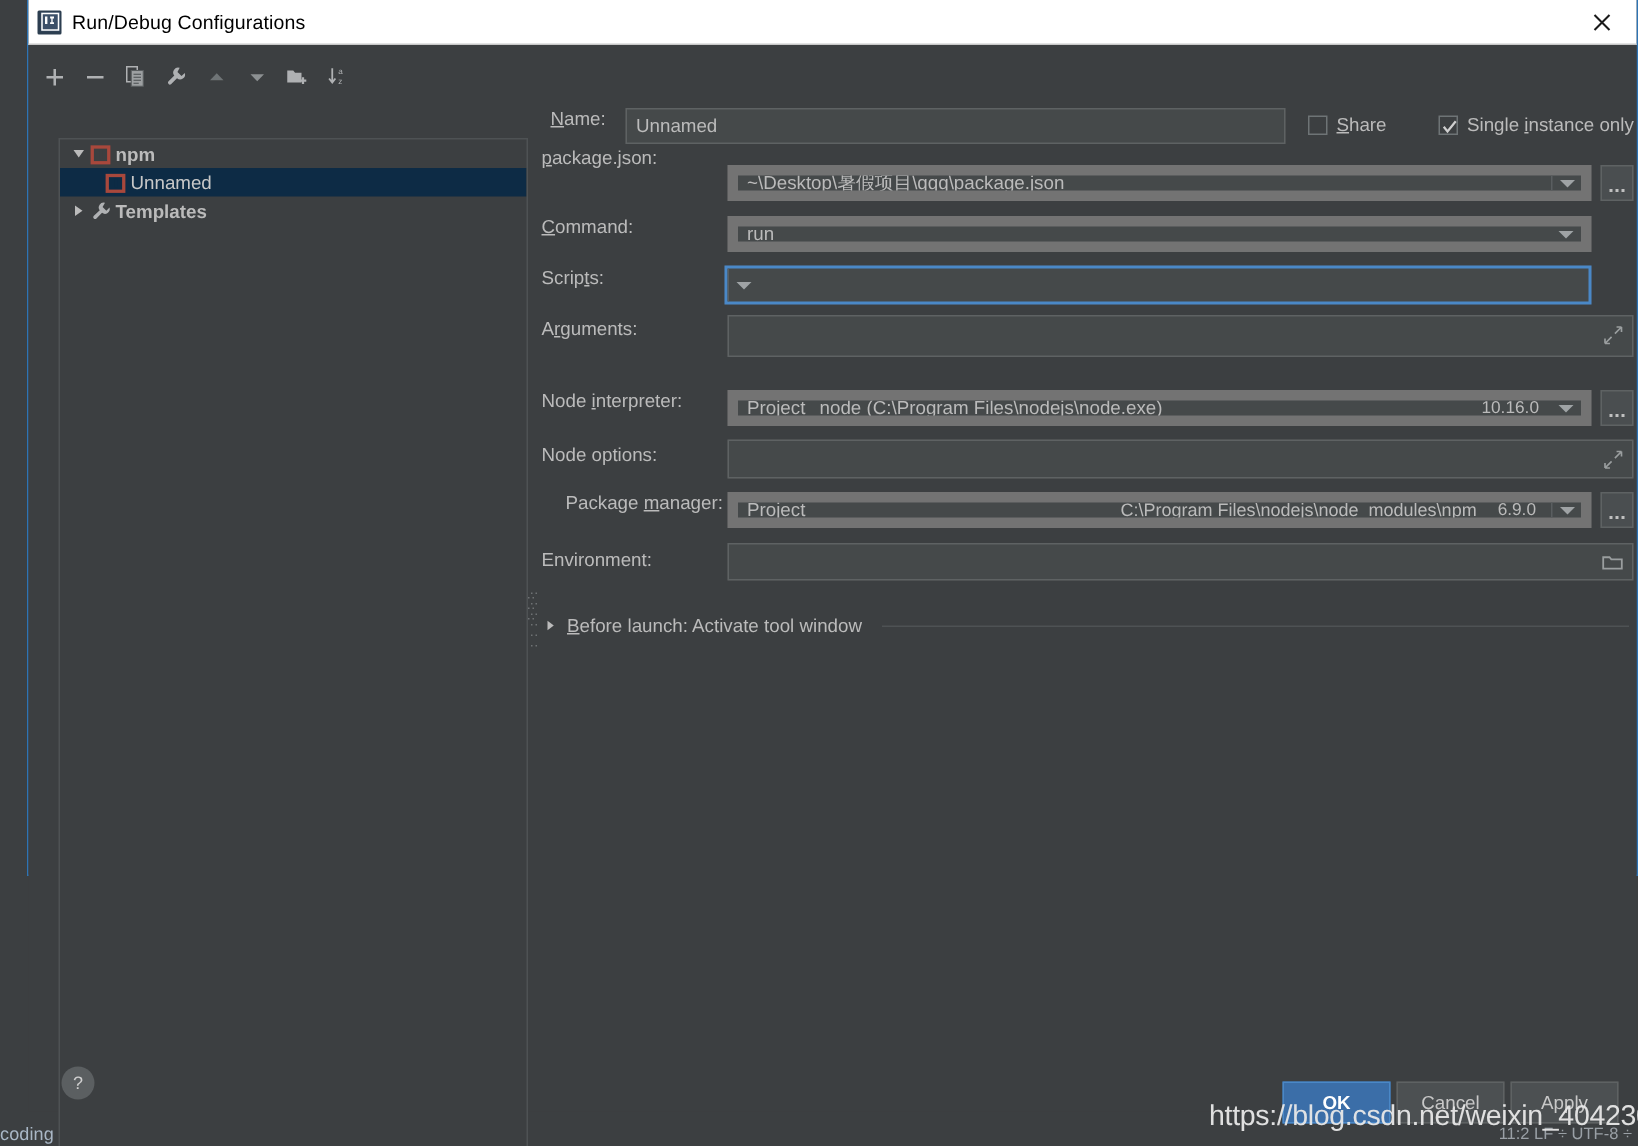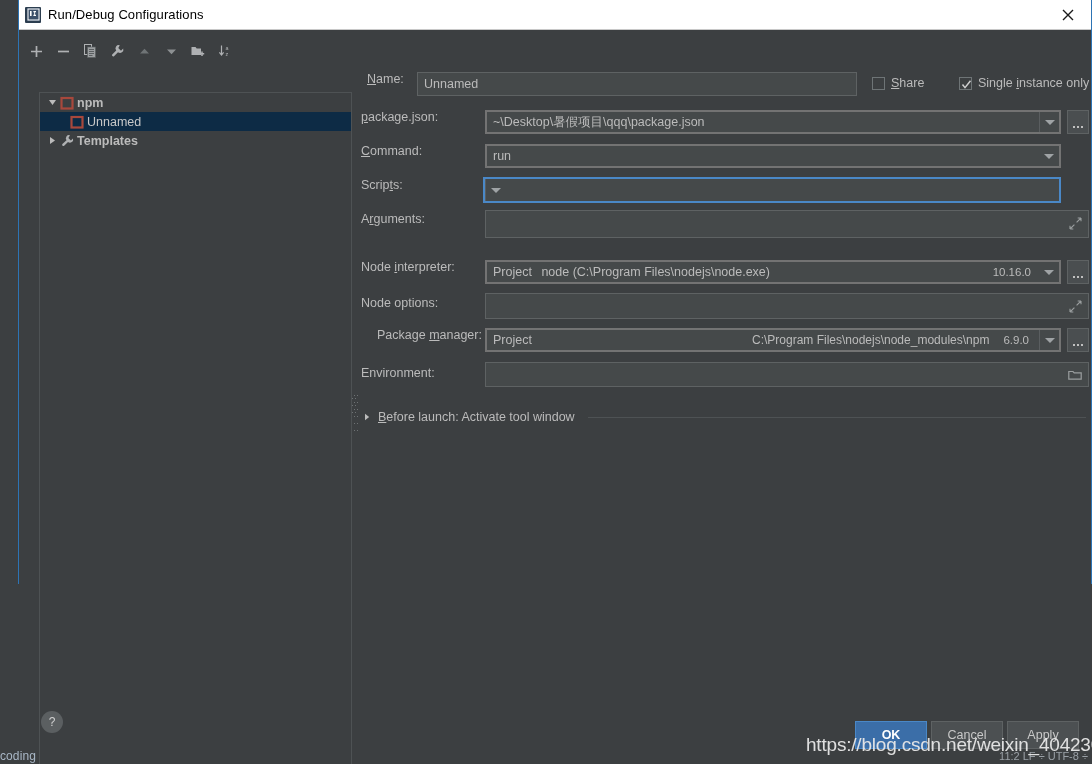--- a/index.html
+++ b/index.html
@@ -141,21 +141,21 @@
     display: flex; align-items: center;
     font-size: 12.5px; color: #BBBBBB;
     padding: 0 6px;
     position: relative;
     white-space: nowrap;
     overflow: hidden;
   }
 
   .combo {
     background: #45494A;
-    border: 2px solid #737373;
+    border: 7px solid #737373;
     height: 24px;
     display: flex; align-items: center;
     font-size: 12.5px; color: #BBBBBB;
     position: relative;
     overflow: hidden;
   }
   .combo.focused { border: 2px solid #4A88C7; }
   .combo .ctext { padding-left: 6px; flex: 1; white-space: nowrap; overflow: hidden; }
   .combo .arrow-box {
     width: 20px; height: 100%; flex: none;
@@ -418,21 +418,21 @@
 
         <div class="cbrow" style="position:absolute; left:598px; top:46px;">
           <span class="cbox">
             <svg width="11" height="11" viewBox="0 0 11 11">
               <path d="M1.5 5.5 L4 8.6 L9.5 1.8" stroke="#CFCFCF" stroke-width="1.5" fill="none"></path>
             </svg>
           </span>
           <span class="lab">Single <u>i</u>nstance only</span>
         </div>
 
-        <div class="row" style="left:0px; top:80px;">
+        <div class="row" style="left:0px; top:68px;">
           <div class="lab">
             <u>p</u>ackage.json:
           </div>
         </div>
         <div class="combo" style="position:absolute; left:124px; top:80px; width:576px;">
           <span class="ctext">~\Desktop\暑假项目\qqq\package.json</span>
           <span class="arrow-box">
             <span class="tri-down"></span>
           </span>
         </div>

